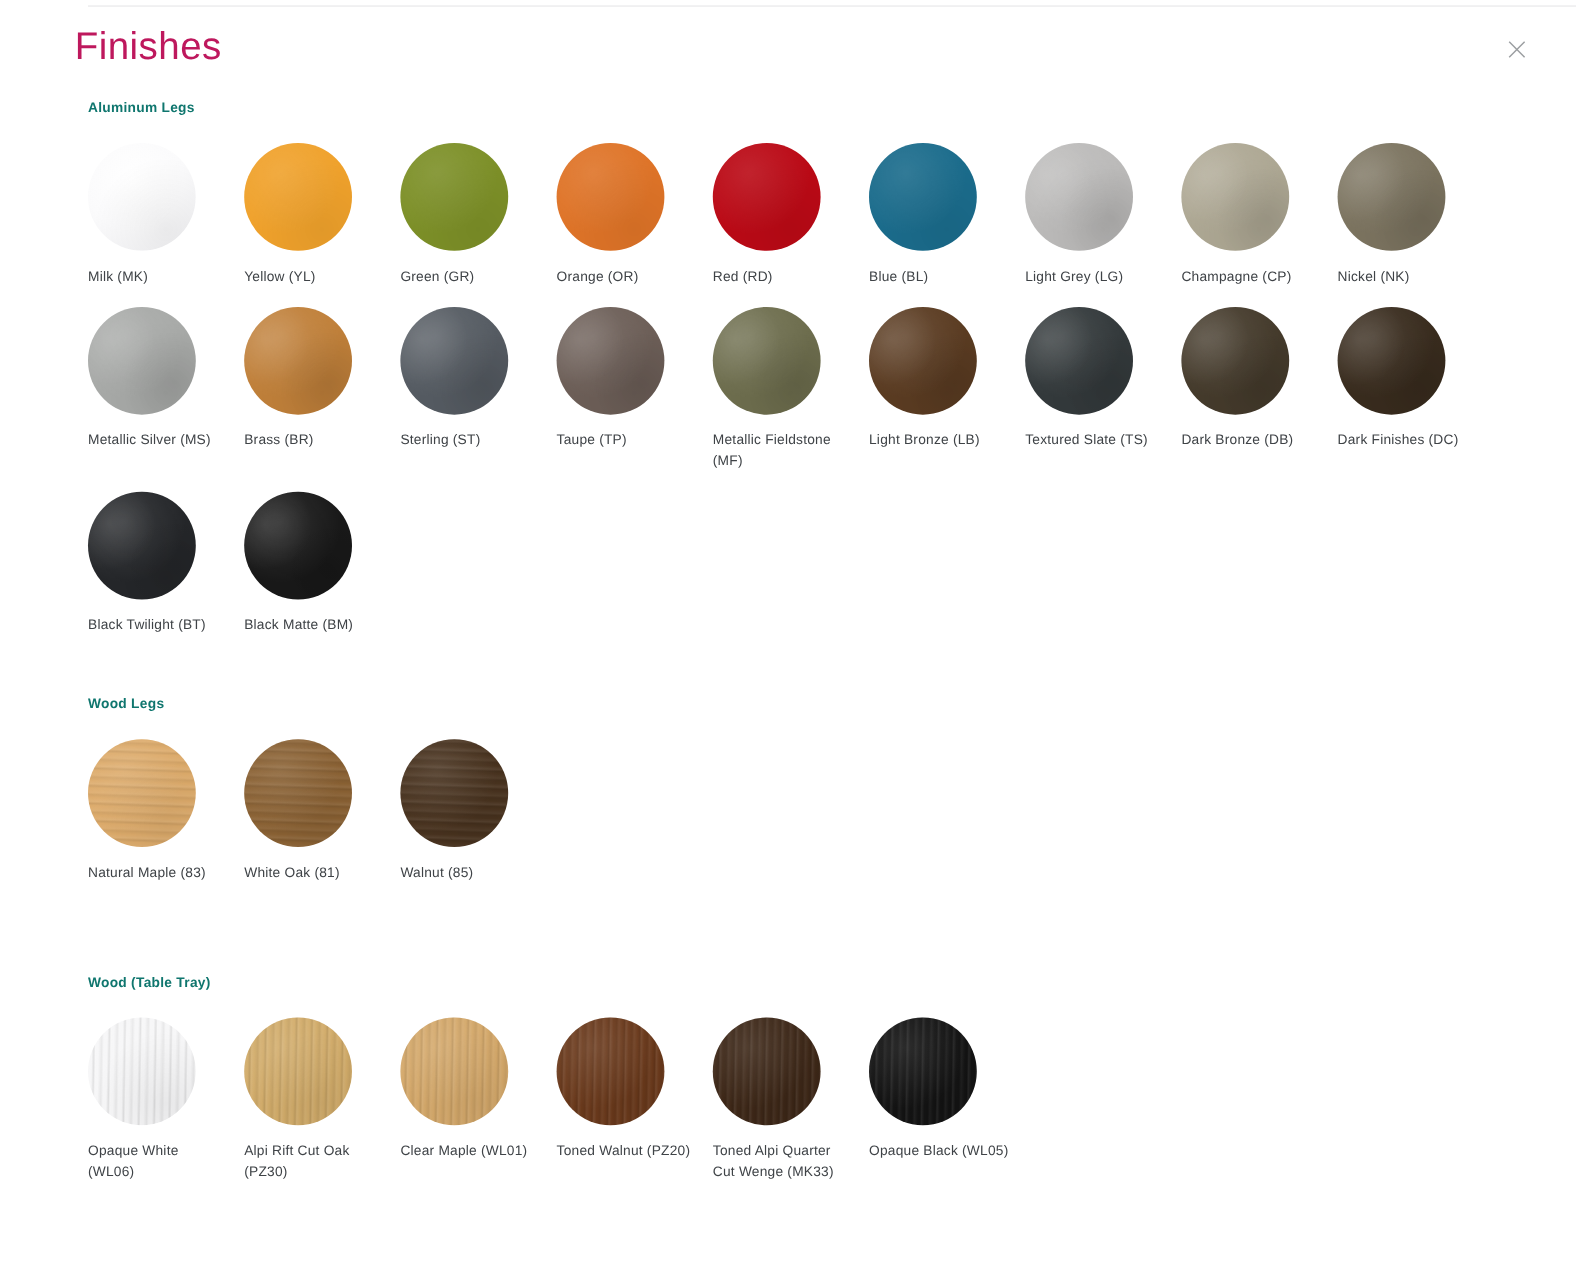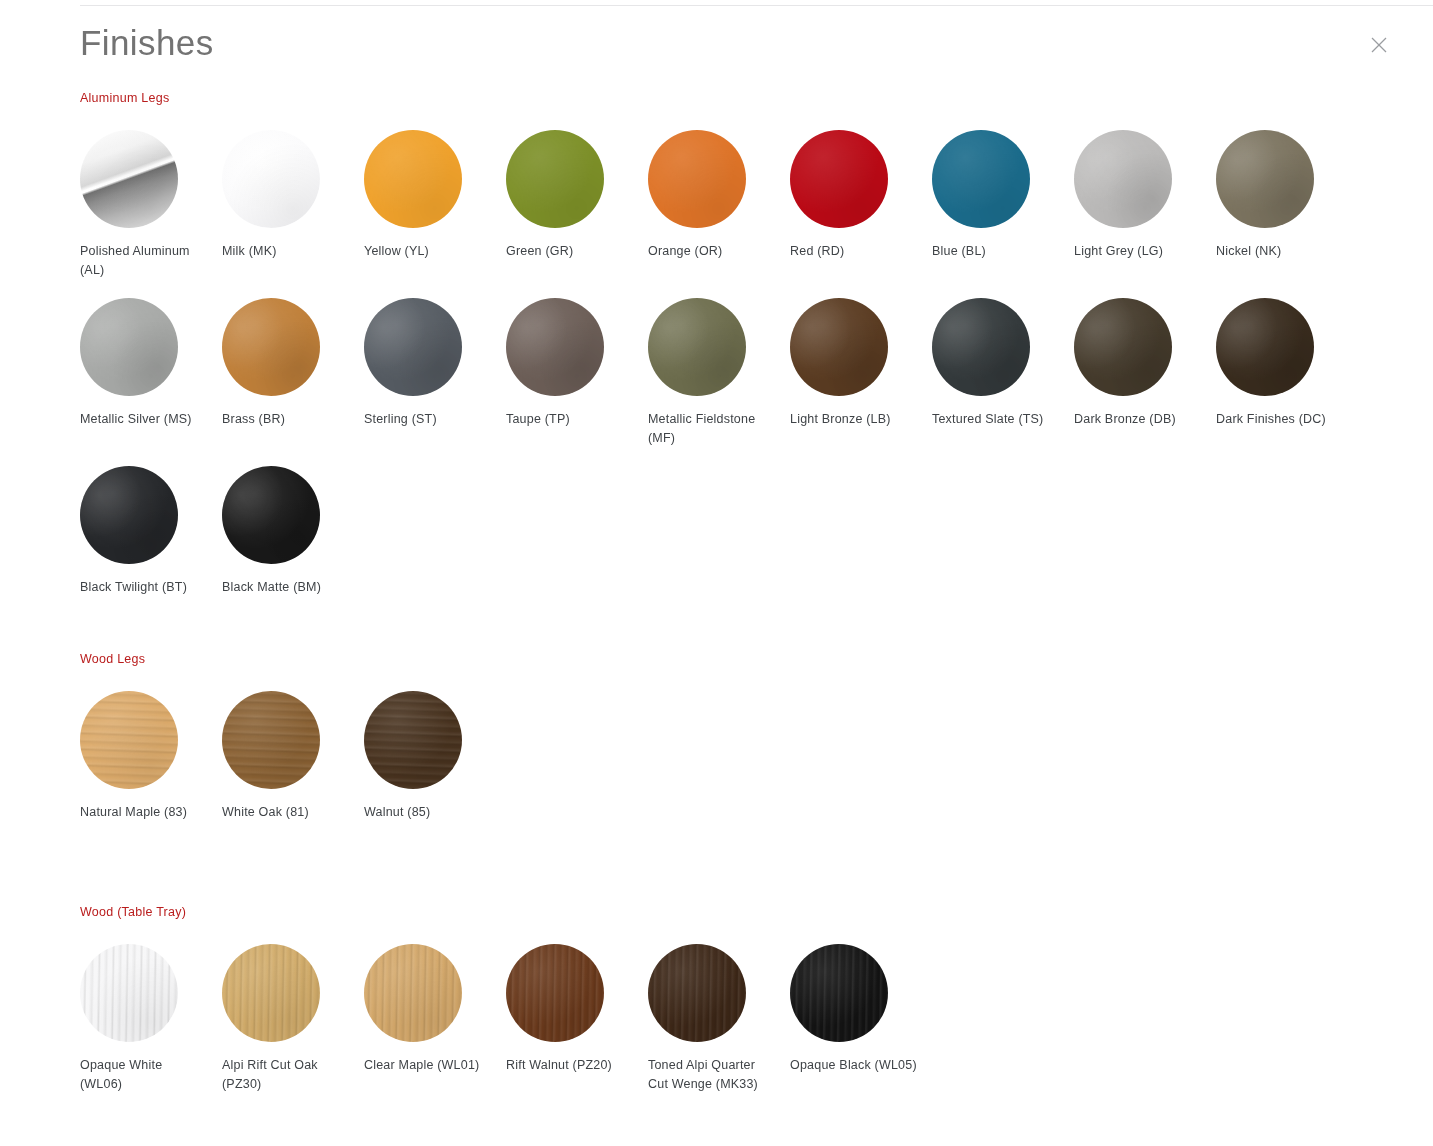--- a/index.html
+++ b/index.html
@@ -38,26 +38,26 @@
 
   .modal-head {
     position: absolute;
     left: 0; top: 0;
     width: 1433px;
     height: 90px;
   }
 
   .page-title {
     position: absolute;
-    left: 80px;
+    left: 68px;
     top: 20px;
     font-size: 35px;
     font-weight: 300;
     letter-spacing: 0.4px;
-    color: #737373;
+    color: #be185d;
     line-height: 46px;
     white-space: nowrap;
   }
 
   .close-btn {
     position: absolute;
     left: 1366px;
     top: 32px;
     width: 26px;
     height: 26px;
@@ -71,22 +71,22 @@
     left: 0;
     top: 90px;
     width: 1433px;
   }
 
   .section { position: relative; }
 
   .section-title {
     margin: 0 0 24px 80px;
     font-size: 12.5px;
-    font-weight: 400;
-    color: #b91c1c;
+    font-weight: 700;
+    color: #0f766e;
     letter-spacing: 0.25px;
     line-height: 16px;
   }
 
   .swatch-grid {
     margin-left: 80px;
     width: 1300px;
     display: flex;
     flex-wrap: wrap;
   }
@@ -212,24 +212,20 @@
         <line x1="20" y1="6" x2="6" y2="20" stroke="currentColor" stroke-width="1.3"></line>
       </svg>
     </div>
   </div>
 
   <div class="content" id="content-root">
       <div class="section">
         <div class="section-title">Aluminum Legs</div>
         <div class="swatch-grid">
           <div class="swatch-cell">
-            <div class="swatch-dot fin-polished" style=""></div>
-            <div class="swatch-label">Polished Aluminum (AL)</div>
-          </div>
-          <div class="swatch-cell">
             <div class="swatch-dot fin-milk" style=""></div>
             <div class="swatch-label">Milk (MK)</div>
           </div>
           <div class="swatch-cell">
             <div class="swatch-dot" style="background: rgb(240, 162, 44);"></div>
             <div class="swatch-label">Yellow (YL)</div>
           </div>
           <div class="swatch-cell">
             <div class="swatch-dot" style="background: rgb(125, 144, 40);"></div>
             <div class="swatch-label">Green (GR)</div>
@@ -242,20 +238,24 @@
             <div class="swatch-dot" style="background: rgb(187, 10, 22);"></div>
             <div class="swatch-label">Red (RD)</div>
           </div>
           <div class="swatch-cell">
             <div class="swatch-dot" style="background: rgb(27, 108, 140);"></div>
             <div class="swatch-label">Blue (BL)</div>
           </div>
           <div class="swatch-cell">
             <div class="swatch-dot metal" style="background: rgb(188, 187, 186);"></div>
             <div class="swatch-label">Light Grey (LG)</div>
+          </div>
+          <div class="swatch-cell">
+            <div class="swatch-dot metal" style="background: rgb(174, 168, 148);"></div>
+            <div class="swatch-label">Champagne (CP)</div>
           </div>
           <div class="swatch-cell">
             <div class="swatch-dot metal" style="background: rgb(124, 116, 96);"></div>
             <div class="swatch-label">Nickel (NK)</div>
           </div>
           <div class="swatch-cell">
             <div class="swatch-dot metal" style="background: rgb(168, 170, 168);"></div>
             <div class="swatch-label">Metallic Silver (MS)</div>
           </div>
           <div class="swatch-cell">
@@ -329,21 +329,21 @@
           <div class="swatch-cell">
             <div class="swatch-dot wood wood-v" style="background: rgb(210, 172, 106);"></div>
             <div class="swatch-label">Alpi Rift Cut Oak (PZ30)</div>
           </div>
           <div class="swatch-cell">
             <div class="swatch-dot wood wood-v" style="background: rgb(212, 168, 106);"></div>
             <div class="swatch-label">Clear Maple (WL01)</div>
           </div>
           <div class="swatch-cell">
             <div class="swatch-dot wood wood-v" style="background: rgb(107, 58, 28);"></div>
-            <div class="swatch-label">Rift Walnut (PZ20)</div>
+            <div class="swatch-label">Toned Walnut (PZ20)</div>
           </div>
           <div class="swatch-cell">
             <div class="swatch-dot wood wood-v" style="background: rgb(62, 40, 24);"></div>
             <div class="swatch-label">Toned Alpi Quarter Cut Wenge (MK33)</div>
           </div>
           <div class="swatch-cell">
             <div class="swatch-dot wood wood-v" style="background: rgb(20, 20, 20);"></div>
             <div class="swatch-label">Opaque Black (WL05)</div>
           </div>
         </div>

